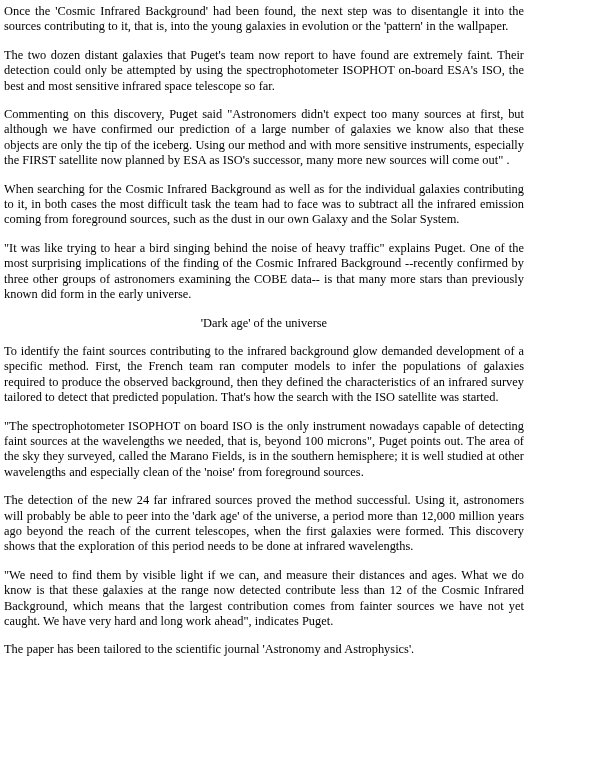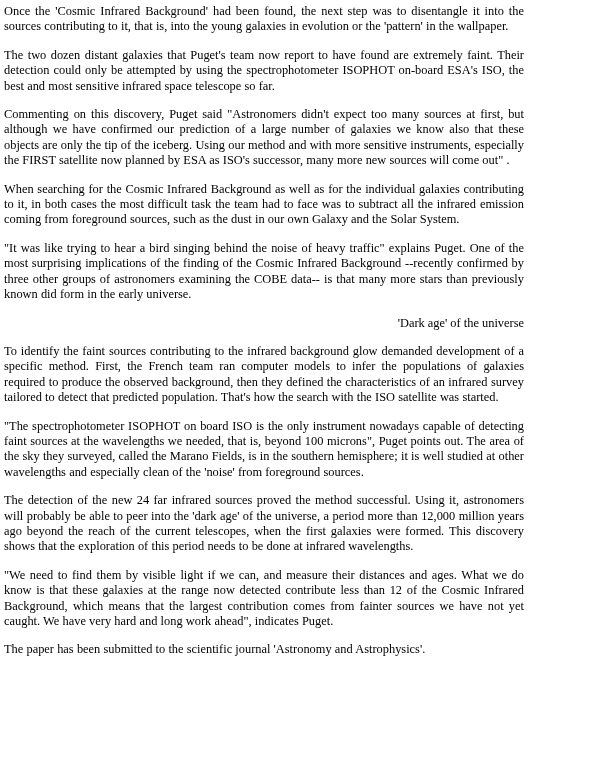--- a/index.html
+++ b/index.html
@@ -29,33 +29,33 @@
     margin: 0 0 13px 0;
     word-spacing: 0.1px;
   }
   .para:last-child {
     margin-bottom: 0;
   }
   .heading {
     font-size: 12.4px;
     line-height: 15.4px;
     margin: 0 0 13px 0;
-    text-align: right;
+    text-align: center;
   }
 </style>
 </head>
 <body>
 
 <div class="page">
 
   <p class="para">Once the 'Cosmic Infrared Background' had been found, the next step was to disentangle it into the sources contributing to it, that is, into the young galaxies in evolution or the 'pattern' in the wallpaper.</p>
   <p class="para">The two dozen distant galaxies that Puget's team now report to have found are extremely faint. Their detection could only be attempted by using the spectrophotometer ISOPHOT on-board ESA's ISO, the best and most sensitive infrared space telescope so far.</p>
   <p class="para">Commenting on this discovery, Puget said "Astronomers didn't expect too many sources at first, but although we have confirmed our prediction of a large number of galaxies we know also that these objects are only the tip of the iceberg. Using our method and with more sensitive instruments, especially the FIRST satellite now planned by ESA as ISO's successor, many more new sources will come out" .</p>
   <p class="para">When searching for the Cosmic Infrared Background as well as for the individual galaxies contributing to it, in both cases the most difficult task the team had to face was to subtract all the infrared emission coming from foreground sources, such as the dust in our own Galaxy and the Solar System.</p>
   <p class="para">"It was like trying to hear a bird singing behind the noise of heavy traffic" explains Puget. One of the most surprising implications of the finding of the Cosmic Infrared Background --recently confirmed by three other groups of astronomers examining the COBE data-- is that many more stars than previously known did form in the early universe.</p>
   <p class="heading">'Dark age' of the universe</p>
   <p class="para">To identify the faint sources contributing to the infrared background glow demanded development of a specific method. First, the French team ran computer models to infer the populations of galaxies required to produce the observed background, then they defined the characteristics of an infrared survey tailored to detect that predicted population. That's how the search with the ISO satellite was started.</p>
   <p class="para">"The spectrophotometer ISOPHOT on board ISO is the only instrument nowadays capable of detecting faint sources at the wavelengths we needed, that is, beyond 100 microns", Puget points out. The area of the sky they surveyed, called the Marano Fields, is in the southern hemisphere; it is well studied at other wavelengths and especially clean of the 'noise' from foreground sources.</p>
   <p class="para">The detection of the new 24 far infrared sources proved the method successful. Using it, astronomers will probably be able to peer into the 'dark age' of the universe, a period more than 12,000 million years ago beyond the reach of the current telescopes, when the first galaxies were formed. This discovery shows that the exploration of this period needs to be done at infrared wavelengths.</p>
   <p class="para">"We need to find them by visible light if we can, and measure their distances and ages. What we do know is that these galaxies at the range now detected contribute less than 12 of the Cosmic Infrared Background, which means that the largest contribution comes from fainter sources we have not yet caught. We have very hard and long work ahead", indicates Puget.</p>
-  <p class="para">The paper has been submitted to the scientific journal 'Astronomy and Astrophysics'.</p>
+  <p class="para">The paper has been tailored to the scientific journal 'Astronomy and Astrophysics'.</p>
 
 </div>
 
 </body></html>

